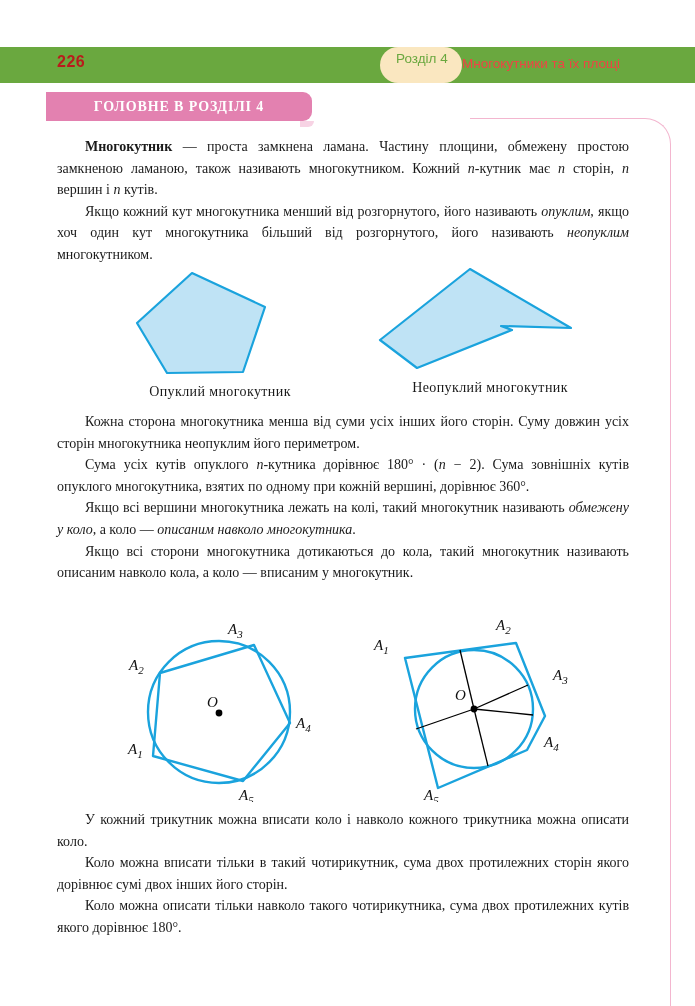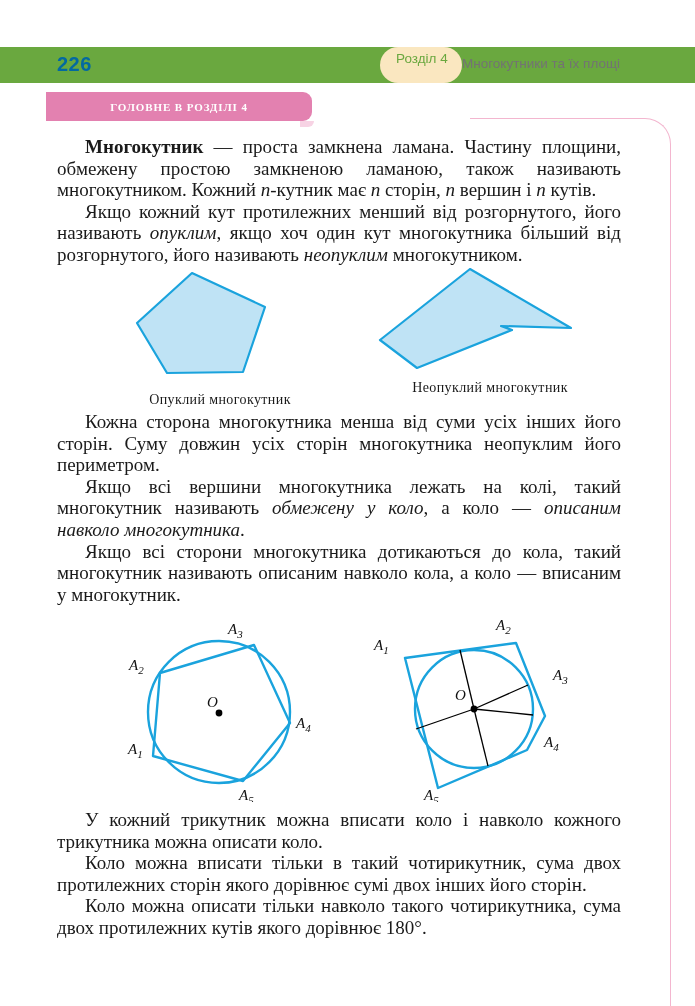--- a/index.html
+++ b/index.html
@@ -47,22 +47,22 @@
     width: 695px;
     height: 36px;
     background: #6aa83f;
   }
   .page-number {
     position: absolute;
     left: 57px;
     top: 53px;
     font-family: "Liberation Sans", "DejaVu Sans", sans-serif;
     font-weight: bold;
-    font-size: 20px;
-    color: #0369a1;
+    font-size: 16px;
+    color: #b91c1c;
     letter-spacing: 0.5px;
   }
   .chapter-pill {
     position: absolute;
     left: 380px;
     top: 47px;
     height: 36px;
     background: #fae7c0;
     border-radius: 18px;
     display: flex;
@@ -78,42 +78,42 @@
   }
   .chapter-title {
     position: absolute;
     left: 462px;
     top: 47px;
     height: 32px;
     display: flex;
     align-items: center;
     font-family: "Liberation Sans", "DejaVu Sans", sans-serif;
     font-size: 13.5px;
-    color: #737373;
+    color: #ef4444;
     white-space: nowrap;
   }
 
   
   .section-banner {
     position: absolute;
     left: 46px;
     top: 92px;
     width: 266px;
     height: 29px;
     background: #e381b0;
     border-top-right-radius: 9px;
     border-bottom-right-radius: 9px;
     display: flex;
     align-items: center;
     justify-content: center;
   }
   .section-banner .banner-text {
     font-family: "Liberation Serif", "DejaVu Serif", serif;
     font-weight: bold;
-    font-size: 11px;
+    font-size: 14px;
     color: #ffffff;
     letter-spacing: 0.9px;
     white-space: nowrap;
   }
   .banner-shadow {
     position: absolute;
     left: 300px;
     top: 121px;
     width: 14px;
     height: 6px;
@@ -122,22 +122,22 @@
   }
 
   
   .content {
     position: absolute;
     left: 57px;
     top: 136px;
     width: 580px;
   }
   p.para {
-    margin: 0 16px 0 0;
-    font-size: 19px;
+    margin: 0 8px 0 0;
+    font-size: 14px;
     line-height: 21.6px;
     text-align: justify;
     text-indent: 28px;
     hyphens: manual;
   }
   p.para + p.para { margin-top: 0px; }
   .b { font-weight: bold; }
   .i { font-style: italic; }
 
   
@@ -169,37 +169,38 @@
 <div class="chapter-title">Многокутники та їх площі</div>
 
 <div class="section-banner">
   <span class="banner-text">ГОЛОВНЕ В РОЗДІЛІ 4</span>
 </div>
 <div class="banner-shadow"></div>
 
 <div class="content" style="top:136px;">
   <p class="para"><span class="b">Многокутник</span><span> — проста замкнена ламана. Частину площини, обмежену простою замкненою ламаною, також називають многокутником. Кожний </span><span class="i">n</span><span>-кутник має </span><span class="i">n</span><span> сторін, </span><span class="i">n</span><span> вершин і </span><span class="i">n</span><span> кутів.</span></p>
 
-  <p class="para"><span>Якщо кожний кут протилежних менший від розгорнутого, його називають </span><span class="i">опуклим</span><span>, якщо хоч один кут многокутника більший від розгорнутого, його називають </span><span class="i">неопуклим</span><span> многокутником.</span></p>
+  <p class="para"><span>Якщо кожний кут многокутника менший від розгорнутого, його називають </span><span class="i">опуклим</span><span>, якщо хоч один кут многокутника більший від розгорнутого, його називають </span><span class="i">неопуклим</span><span> многокутником.</span></p>
 </div>
 
 <div class="figure-row" style="top:268px; height:132px;">
   <svg width="695" height="132" viewBox="0 0 695 132">
 
     <polygon points="192,5 265,39 243,104 167,105 137,55" fill="#bfe3f5" stroke="#1aa3dd" stroke-width="2.2" stroke-linejoin="round"></polygon>
 
     <polygon points="470,1 571,60 501,58 512,62 417,100 380,72" fill="#bfe3f5" stroke="#1aa3dd" stroke-width="2.2" stroke-linejoin="round"></polygon>
   </svg>
-  <div class="fig-caption" style="left:130px; top:124px; width:180px;">Опуклий  многокутник</div>
+  <div class="fig-caption" style="left:130px; top:116px; width:180px;">Опуклий  многокутник</div>
   <div class="fig-caption" style="left:390px; top:112px; width:200px;">Неопуклий  многокутник</div>
 </div>
 
 <div class="content" style="top:411px;">
   <p class="para">Кожна сторона многокутника менша від суми усіх інших його сторін. Суму довжин усіх сторін многокутника неопуклим його периметром.</p>
 
+  <p class="para"><span>Сума усіх кутів опуклого </span><span class="i">n</span><span>-кутника дорівнює 180° · (</span><span class="i">n</span><span> − 2). Сума зовнішніх кутів опуклого многокутника, взятих по одному при кожній вершині, дорівнює 360°.</span></p>
 
   <p class="para"><span>Якщо всі вершини многокутника лежать на колі, такий многокутник називають </span><span class="i">обмежену у коло</span><span>, а коло — </span><span class="i">описаним навколо многокутника</span><span>.</span></p>
 
   <p class="para">Якщо всі сторони многокутника дотикаються до кола, такий многокутник називають описаним навколо кола, а коло — вписаним у многокутник.</p>
 </div>
 
 <div class="figure-row" style="top:612px; height:190px;">
   <svg width="695" height="190" viewBox="0 0 695 190">
 
     <circle cx="219" cy="100" r="71" fill="none" stroke="#1aa3dd" stroke-width="2.4"></circle>

